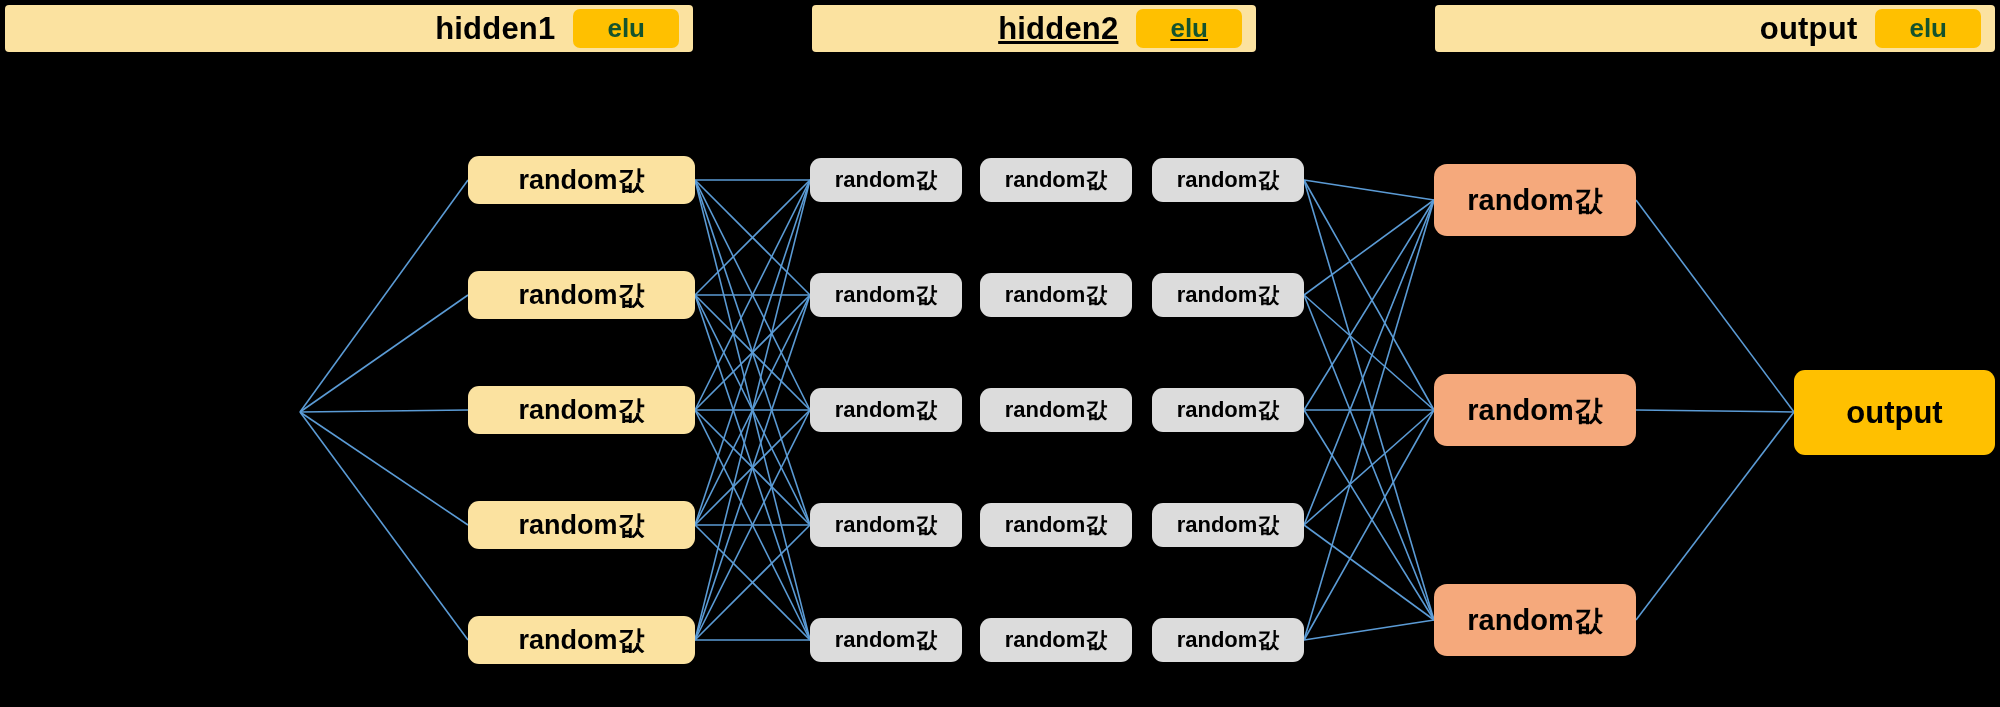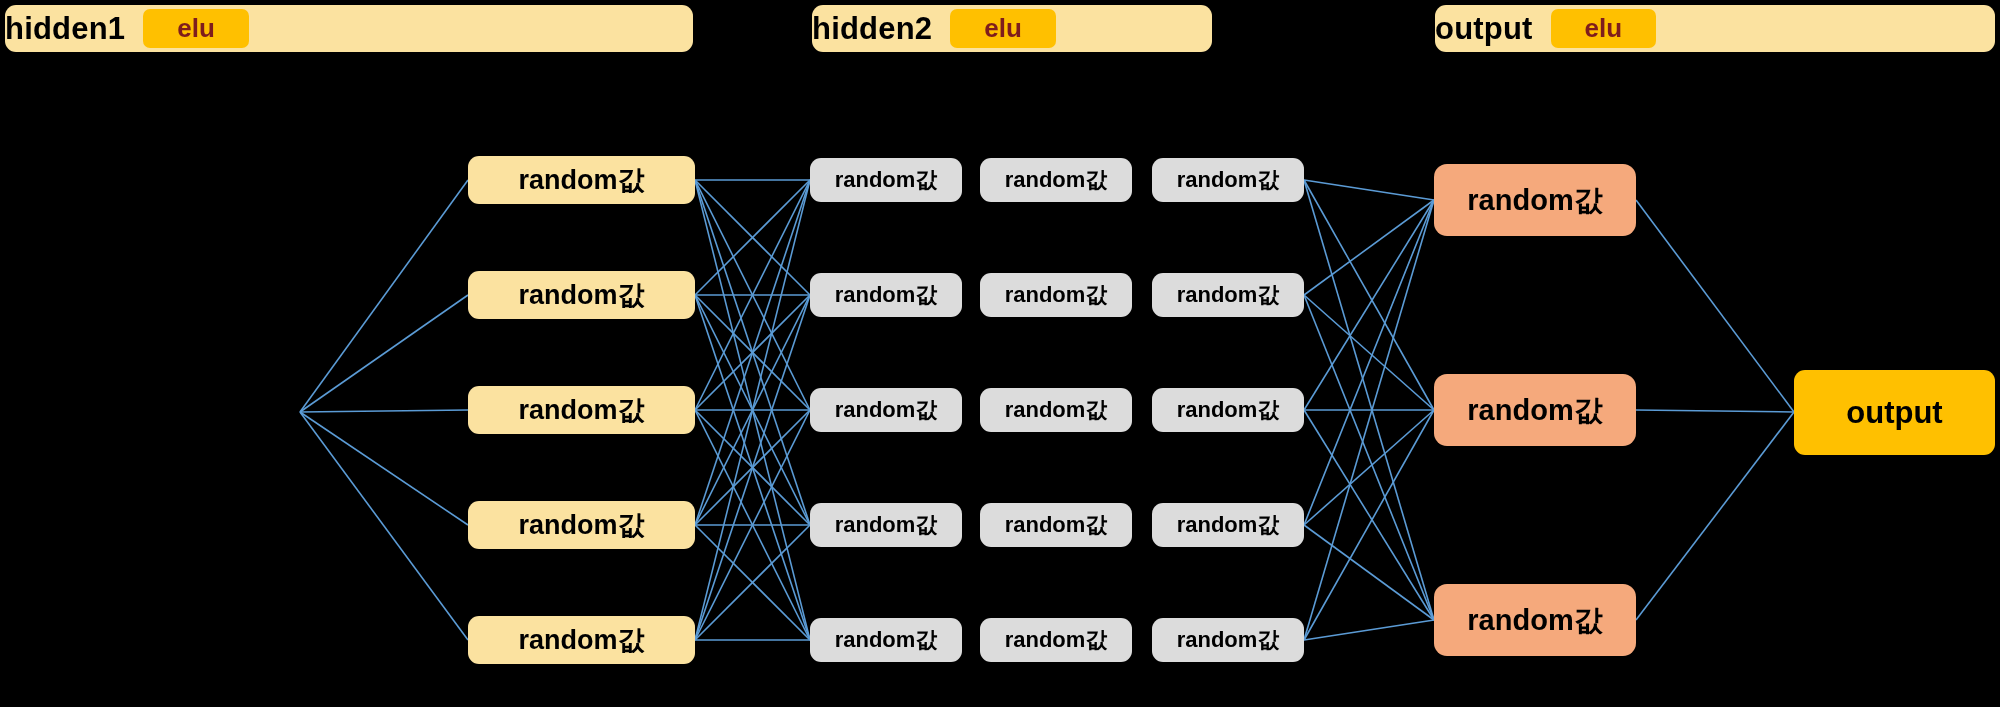--- a/index.html
+++ b/index.html
@@ -2,25 +2,25 @@
 <html><head>
 <meta charset="utf-8">
 <style>
   html,body{margin:0;padding:0;background:#000;}
   body{width:2000px;height:707px;overflow:hidden;
        font-family:"Liberation Sans","DejaVu Sans",sans-serif;}
   #stage{position:relative;width:2000px;height:707px;background:#000;}
 
   
   .hdr{position:absolute;top:5px;height:47px;background:#FBE2A0;
-       border-radius:11px;display:flex;align-items:center;
-       justify-content:flex-start;padding-right:14px;box-sizing:border-box;}
+       border-radius:4px;display:flex;align-items:center;
+       justify-content:flex-end;padding-right:14px;box-sizing:border-box;}
   .hdr-title{color:#000;font-size:31px;font-weight:700;
              letter-spacing:.2px;margin-right:18px;white-space:nowrap;}
-  .hdr-badge{background:#FFC000;border-radius:7px;color:#7f1d1d;
+  .hdr-badge{background:#FFC000;border-radius:7px;color:#14532d;
              font-size:26px;font-weight:700;padding:4px 34px;white-space:nowrap;}
 
   
   #edges{position:absolute;left:0;top:0;width:2000px;height:707px;}
 
   
   .node{position:absolute;box-sizing:border-box;display:flex;
         align-items:center;justify-content:center;color:#000;
         text-align:center;line-height:1;}
   .input-box{background:#5B9BD5;font-size:37px;font-weight:700;}
@@ -32,21 +32,21 @@
 </head>
 <body>
 
 <div id="stage">
 
   <div id="headers">
       <div class="hdr" style="left: 5px; width: 688px;">
         <span class="hdr-title">hidden1</span>
         <span class="hdr-badge">elu</span>
       </div>
-      <div class="hdr" style="left: 812px; width: 400px;">
+      <div class="hdr" style="left: 812px; width: 444px; text-decoration: underline;">
         <span class="hdr-title">hidden2</span>
         <span class="hdr-badge">elu</span>
       </div>
       <div class="hdr" style="left: 1435px; width: 560px;">
         <span class="hdr-title">output</span>
         <span class="hdr-badge">elu</span>
       </div>
     </div>
 
   <svg id="edges" viewBox="0 0 2000 707" xmlns="http://www.w3.org/2000/svg">

